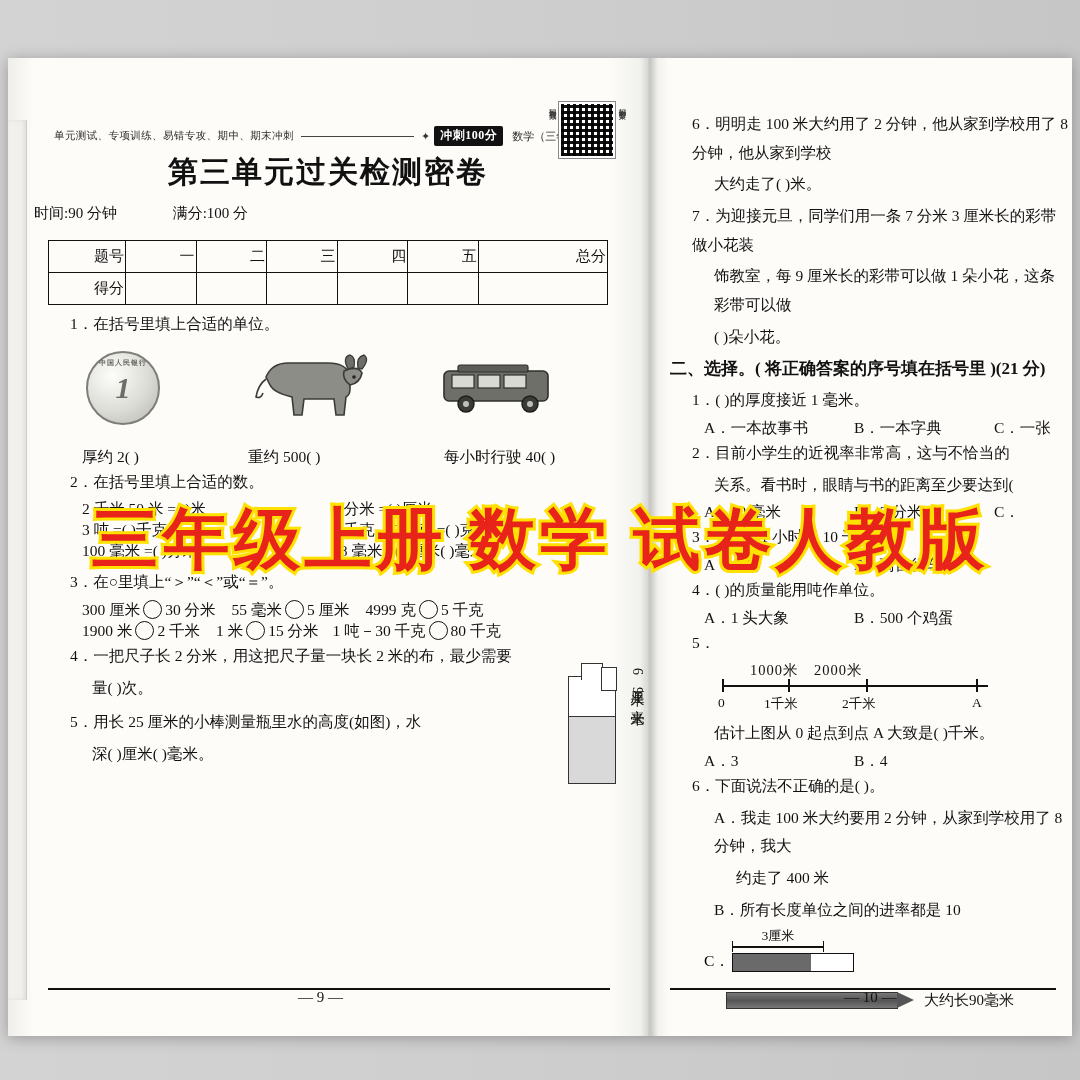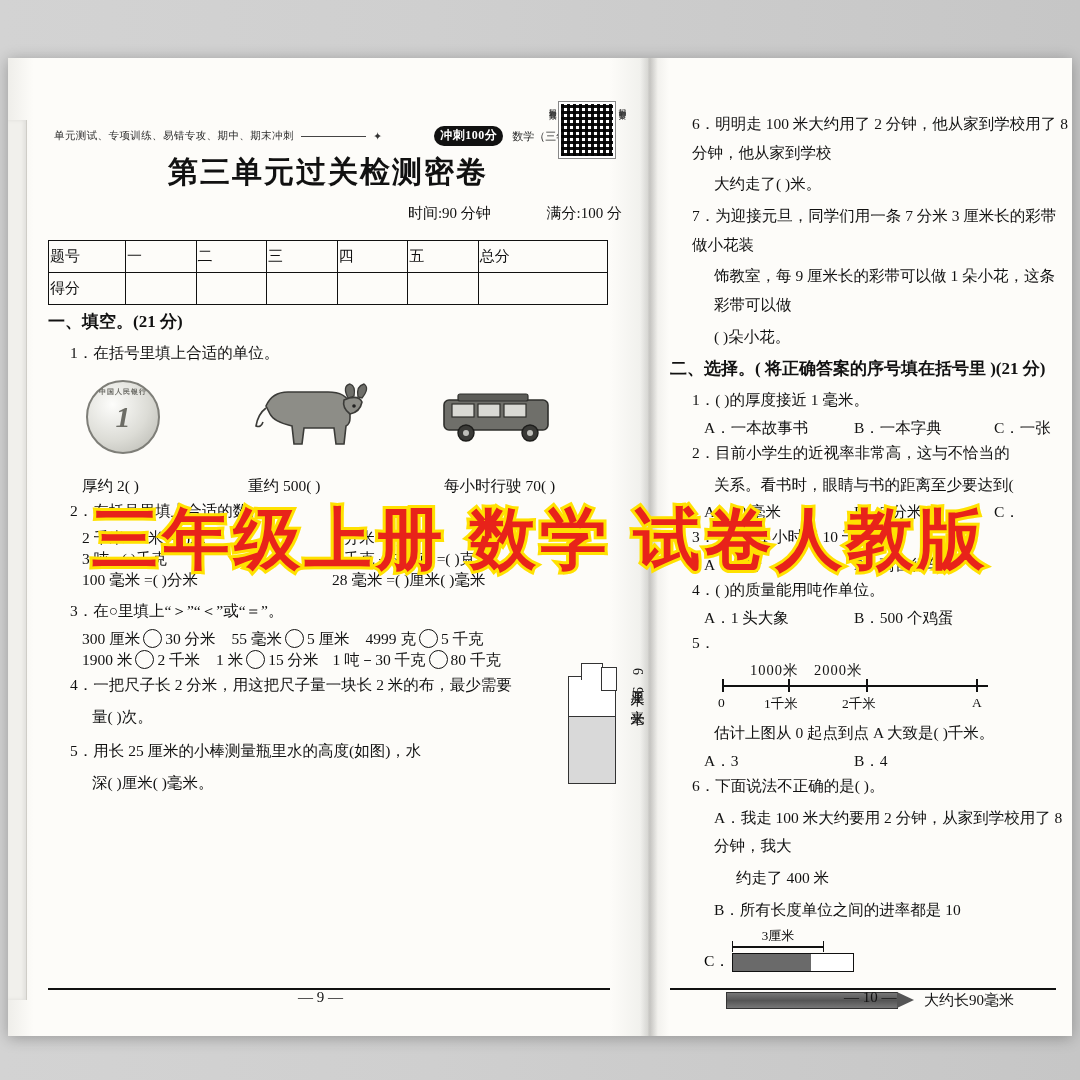--- a/index.html
+++ b/index.html
@@ -88,23 +88,22 @@
     display: inline-flex;
     align-items: center;
     white-space: nowrap;
   }
   .brand-badge {
     background: #111;
     color: #fff;
     font-weight: bold;
     font-size: 12px;
     padding: 1px 6px 2px 6px;
-    border-radius: 10px;
+    border-radius: 2px;
     letter-spacing: 0.5px;
-    margin-left: 48px;
   }
   .brand-star { font-size: 11px; color: #333; margin-right: 4px;}
   .hdr-sub { margin-left: 9px; font-size: 11px; white-space: nowrap;}
 
   .qr-box {
     position: absolute;
     right: 22px;
     top: 44px;
     display: flex;
     gap: 3px;
@@ -137,38 +136,38 @@
     font-weight: bold;
     letter-spacing: 2px;
     margin: 0;
     color: #111;
     font-family: "Liberation Serif", serif;
   }
   .time-line {
     position: absolute;
     left: 0; right: 0;
     top: 146px;
-    text-align: right;
+    text-align: left;
     font-size: 15px;
     color: #111;
   }
   .time-line span { margin: 0 26px; }
 
   table.score {
     position: absolute;
     left: 40px;
     top: 182px;
     width: 560px;
     border-collapse: collapse;
     font-size: 15px;
   }
   table.score td {
     border: 1px solid #111;
     height: 29px;
-    text-align: left;
+    text-align: right;
     color: #111;
   }
   table.score td.head { width: 74px; }
 
   .section-title {
     font-size: 17px;
     font-weight: bold;
     color: #111;
     margin: 0 0 6px 0;
   }
@@ -484,21 +483,20 @@
           <td></td>
           <td></td>
           <td></td>
           <td></td>
           <td></td>
         </tr>
       </tbody>
         </table>
 
       <div class="left-body">
-        <p class="section-title">一、填空。(21 分)</p>
         <p class="q indent1">1．在括号里填上合适的单位。</p>
 
         <div class="fig-row">
           <div class="coin">
             <span class="tiny">中国人民银行</span>
             <span>1</span>
           </div>
           <svg class="cow" viewBox="0 0 120 82">
             <path d="M18 30 q6-14 22-14 h40 q18 0 22 12 v14 q0 6-4 8 l-2 18 h-8 l-2-16 h-30 l-2 16 h-8 l-2-18 q-18-4-22-12 z" fill="#8d8d87" stroke="#3b3b38" stroke-width="1.6"></path>
             <path d="M96 24 q14-6 18 2 q-2 10-12 12 q-8-6-6-14z" fill="#8d8d87" stroke="#3b3b38" stroke-width="1.6"></path>
@@ -516,21 +514,21 @@
             <circle cx="28" cy="45" r="8" fill="#3a3a37" stroke="#1d1d1b" stroke-width="1.4"></circle>
             <circle cx="92" cy="45" r="8" fill="#3a3a37" stroke="#1d1d1b" stroke-width="1.4"></circle>
             <circle cx="28" cy="45" r="3" fill="#bfbfba"></circle>
             <circle cx="92" cy="45" r="3" fill="#bfbfba"></circle>
           </svg>
         </div>
 
         <div class="unit-line">
           <span class="u1">厚约 2(        )</span>
           <span class="u2">重约 500(        )</span>
-          <span>每小时行驶 70(        )</span>
+          <span>每小时行驶 40(        )</span>
         </div>
 
         <p class="q indent1">2．在括号里填上合适的数。</p>
         <div class="unit-line">
           <span class="u1" style="width:250px">2 千米 50 米 =(      )米</span>
           <span>7 分米 =(      )厘米</span>
         </div>
         <div class="unit-line">
           <span class="u1" style="width:250px">3 吨 =(      )千克</span>
           <span>3 千克－500 克 =(      )克</span>

